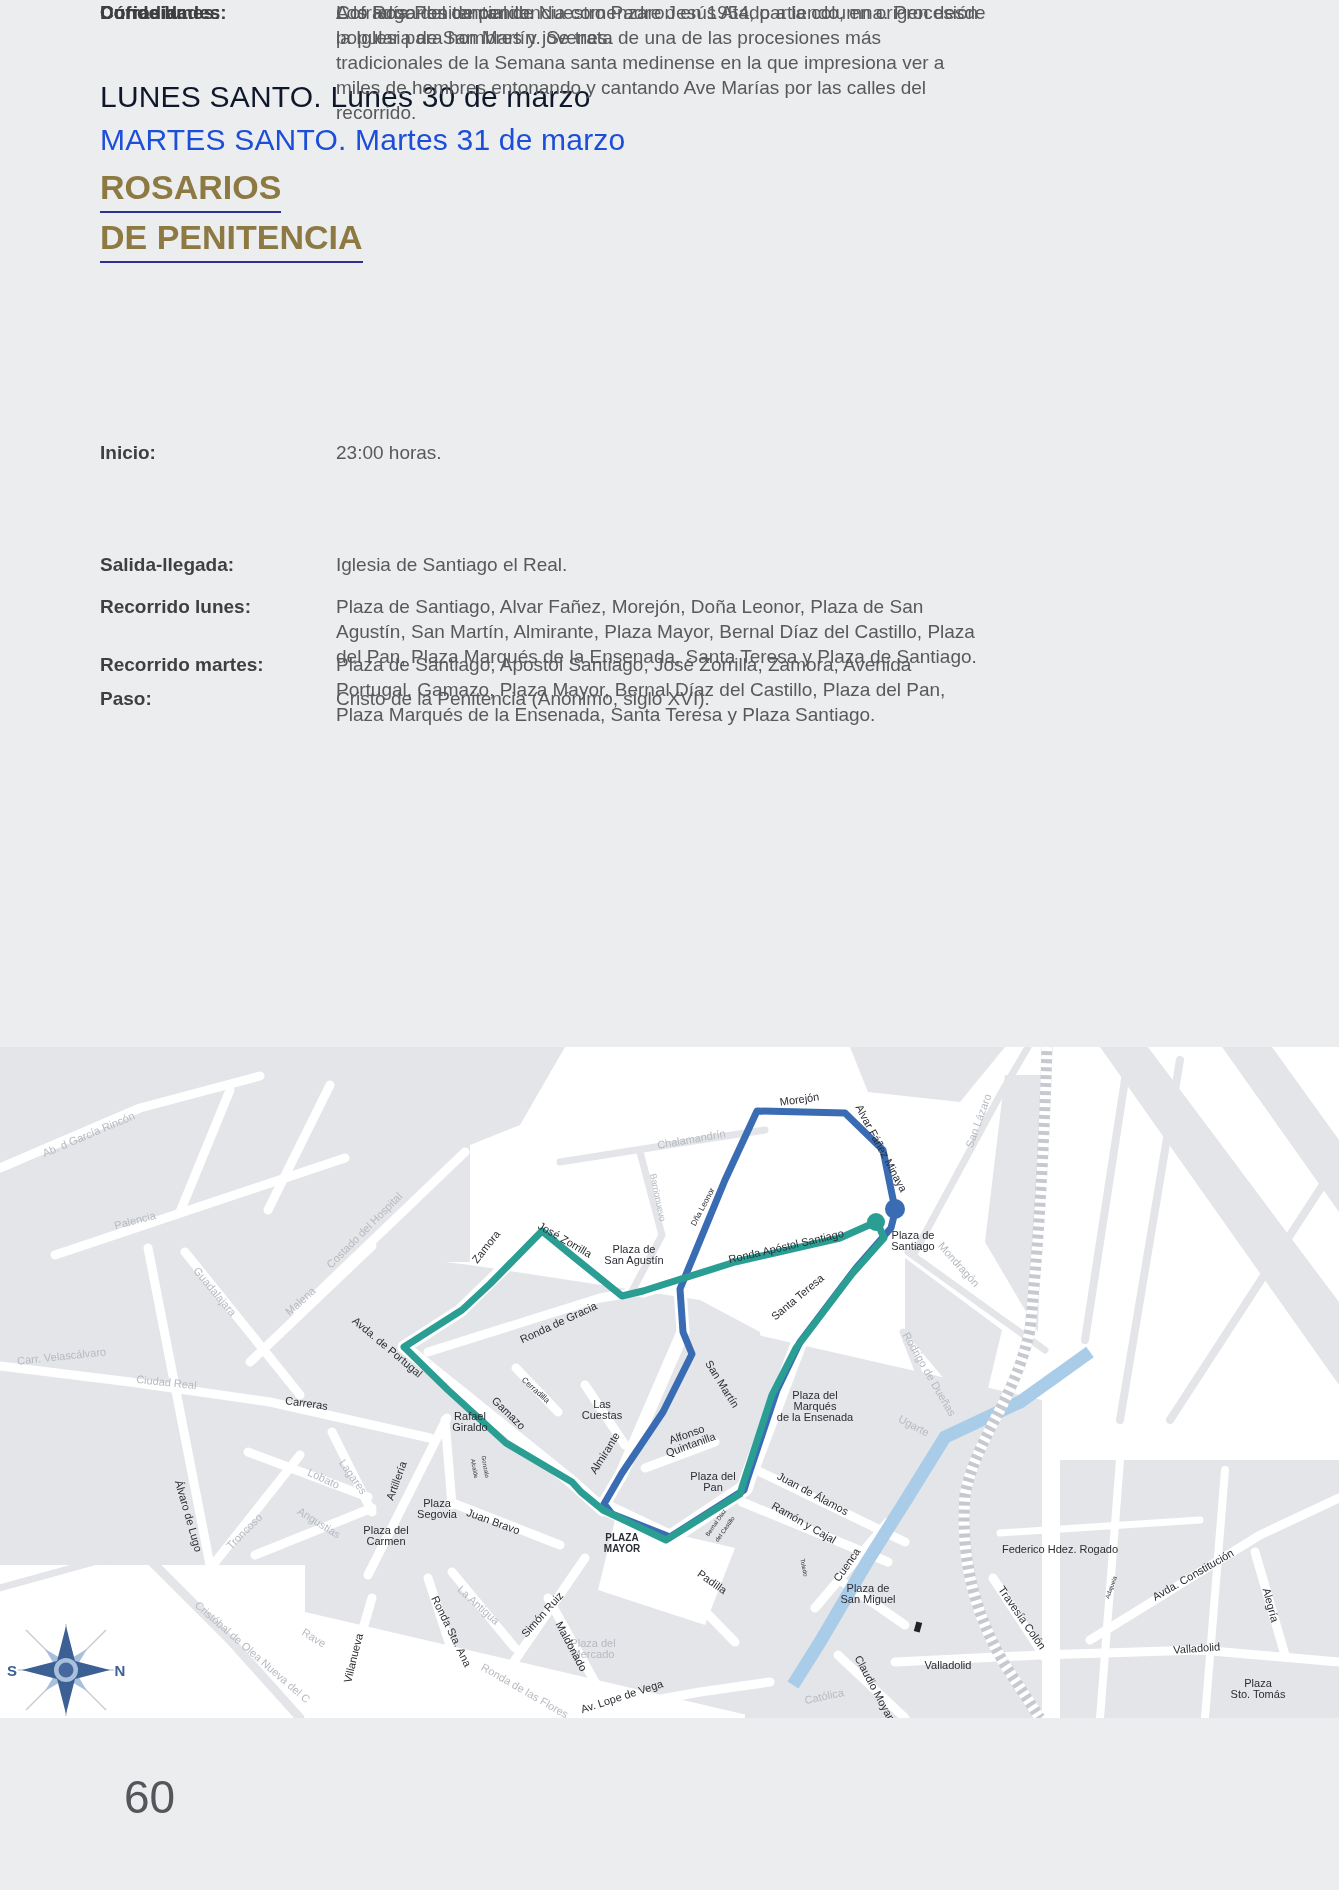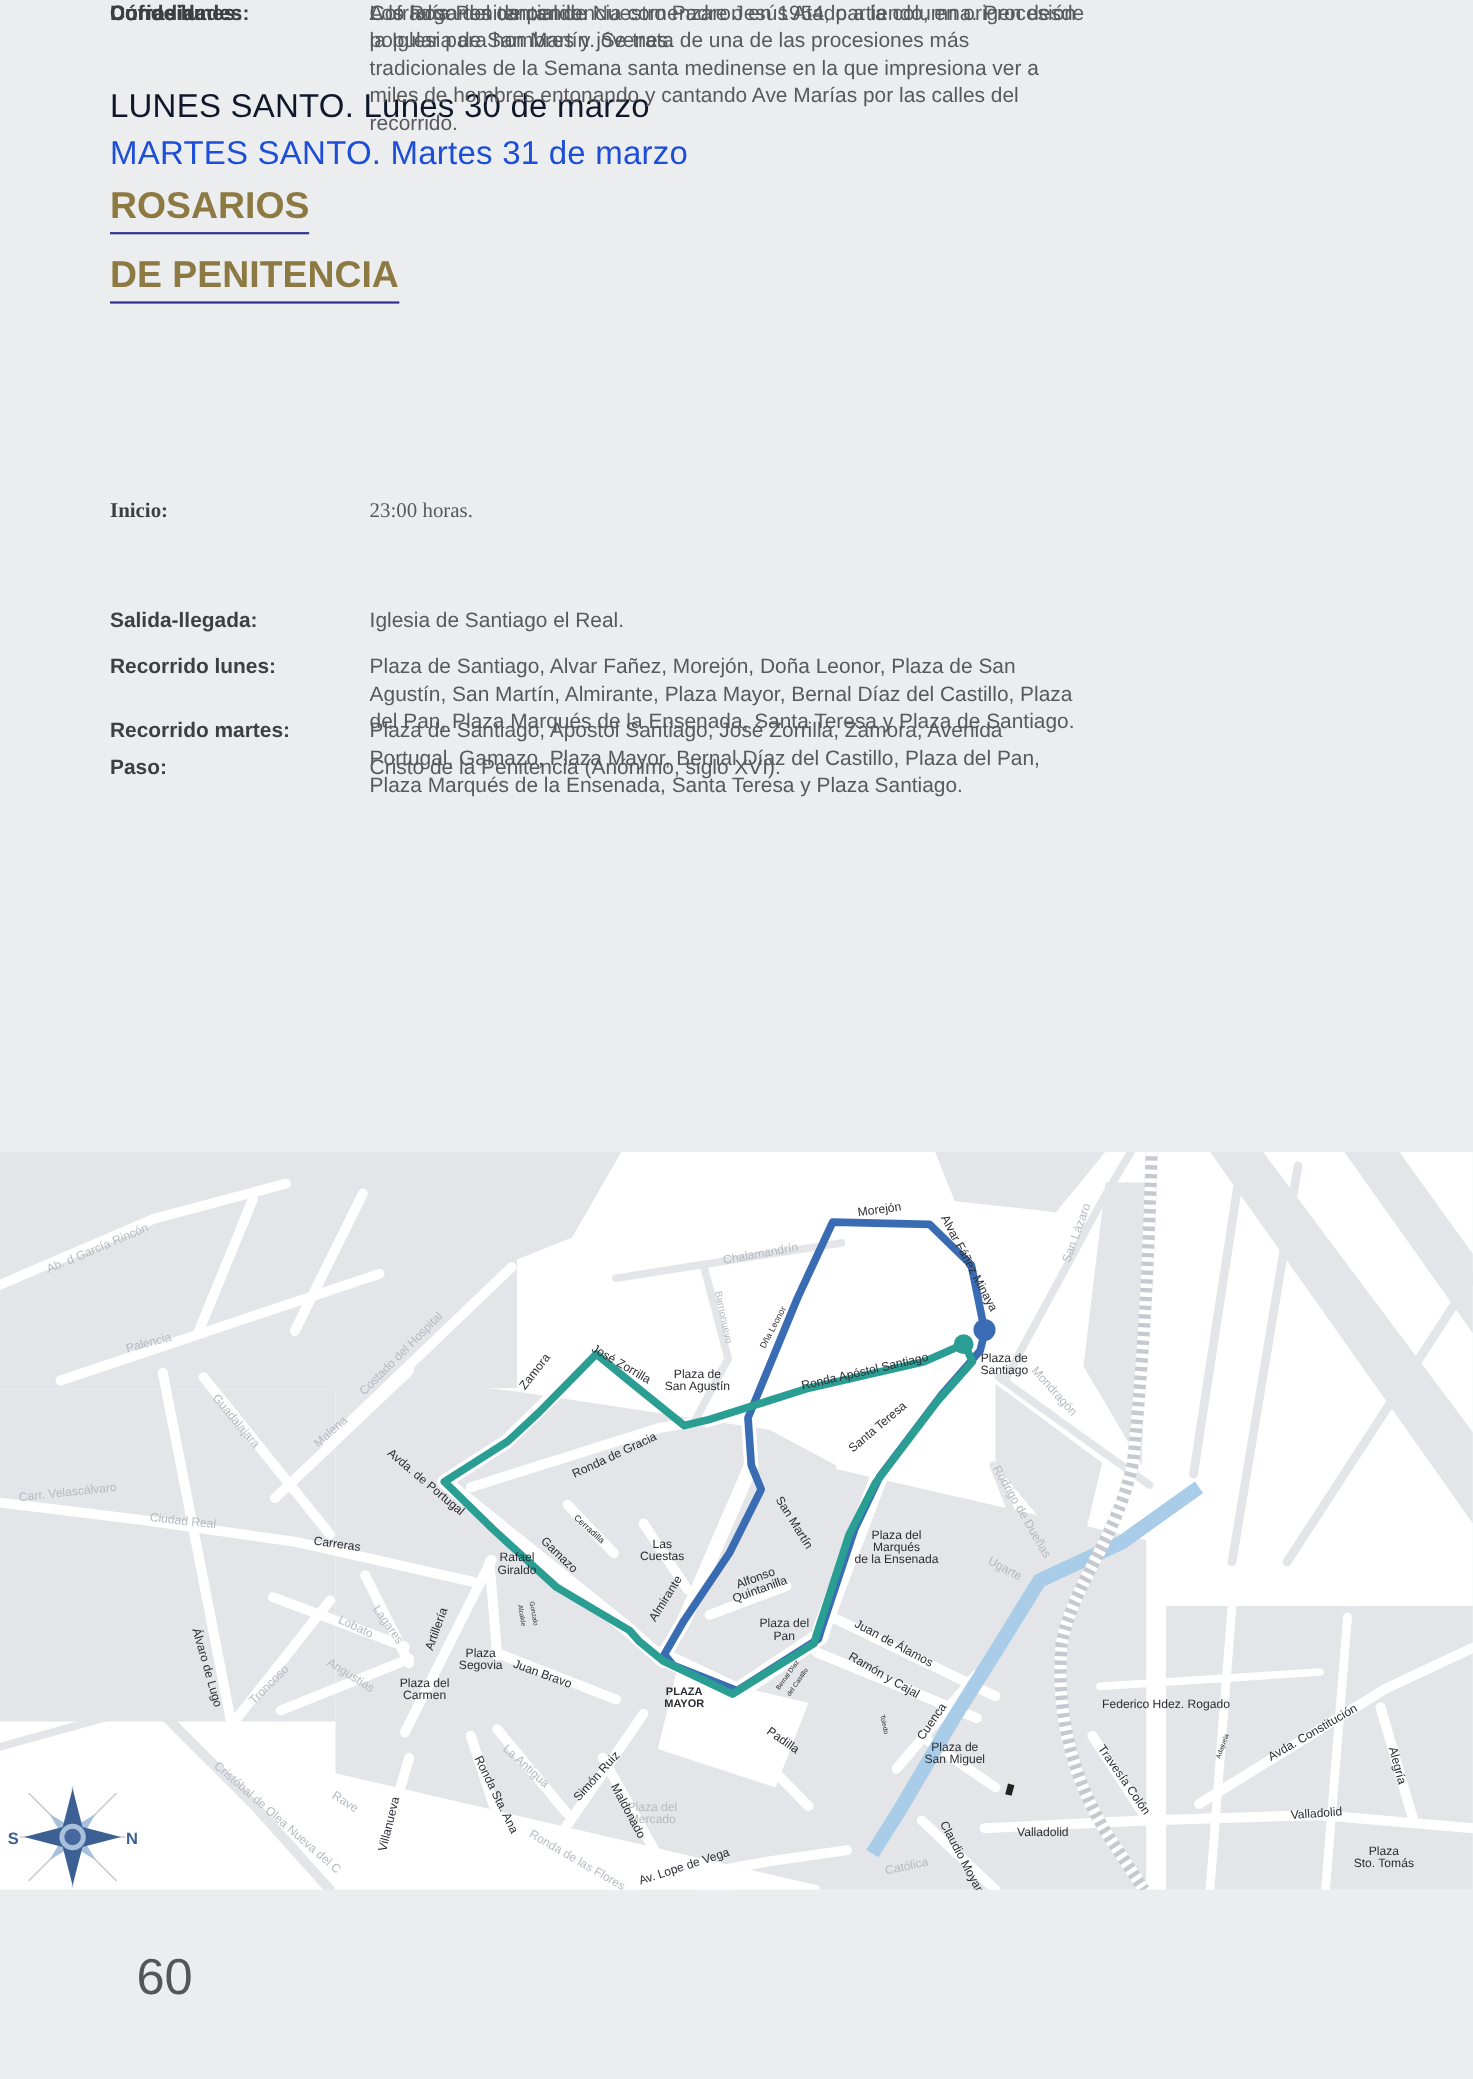--- a/index.html
+++ b/index.html
@@ -8,26 +8,26 @@
     background:#ecedef;
     font-family:"Liberation Sans","DejaVu Sans",sans-serif;
     -webkit-font-smoothing:antialiased;
   }
   .abs{position:absolute;}
   
   .hdr-line{left:100px;font-size:30px;letter-spacing:.2px;font-weight:400;}
   #hdr1{top:80px;}
   #hdr2{top:123px;}
   .title-block{left:100px;top:170px;font-weight:700;font-size:34px;line-height:1;}
-  .title-line{display:block;padding-bottom:7px;margin-bottom:20px;width:max-content;border-bottom:2px solid #2e3192;}
+  .title-line{display:block;padding-bottom:7px;margin-bottom:7px;width:max-content;border-bottom:2px solid #2e3192;}
   
   .row{left:100px;display:grid;grid-template-columns:236px 650px;color:#58595b;font-size:19px;line-height:25px;}
   .row .lbl{font-weight:700;color:#3e3f41;}
   .row:nth-of-type(1){top:300px;} .row:nth-of-type(2){top:342px;}
-  .row:nth-of-type(3){top:384px;} .row:nth-of-type(4){top:452px;font-family:Liberation Serif, serif;}
+  .row:nth-of-type(3){top:384px;} .row:nth-of-type(4){top:440px;}
   .row:nth-of-type(5){top:552px;} .row:nth-of-type(6){top:594px;}
   .row:nth-of-type(7){top:652px;} .row:nth-of-type(8){top:686px;}
   
   #map{left:0;top:1047px;}
   
   #pagenum{left:100px;top:1770px;font-size:46px;color:#55565a;margin-left:24px;}
 </style>
 </head>
 <body style="background: rgb(236, 237, 239);">
 

